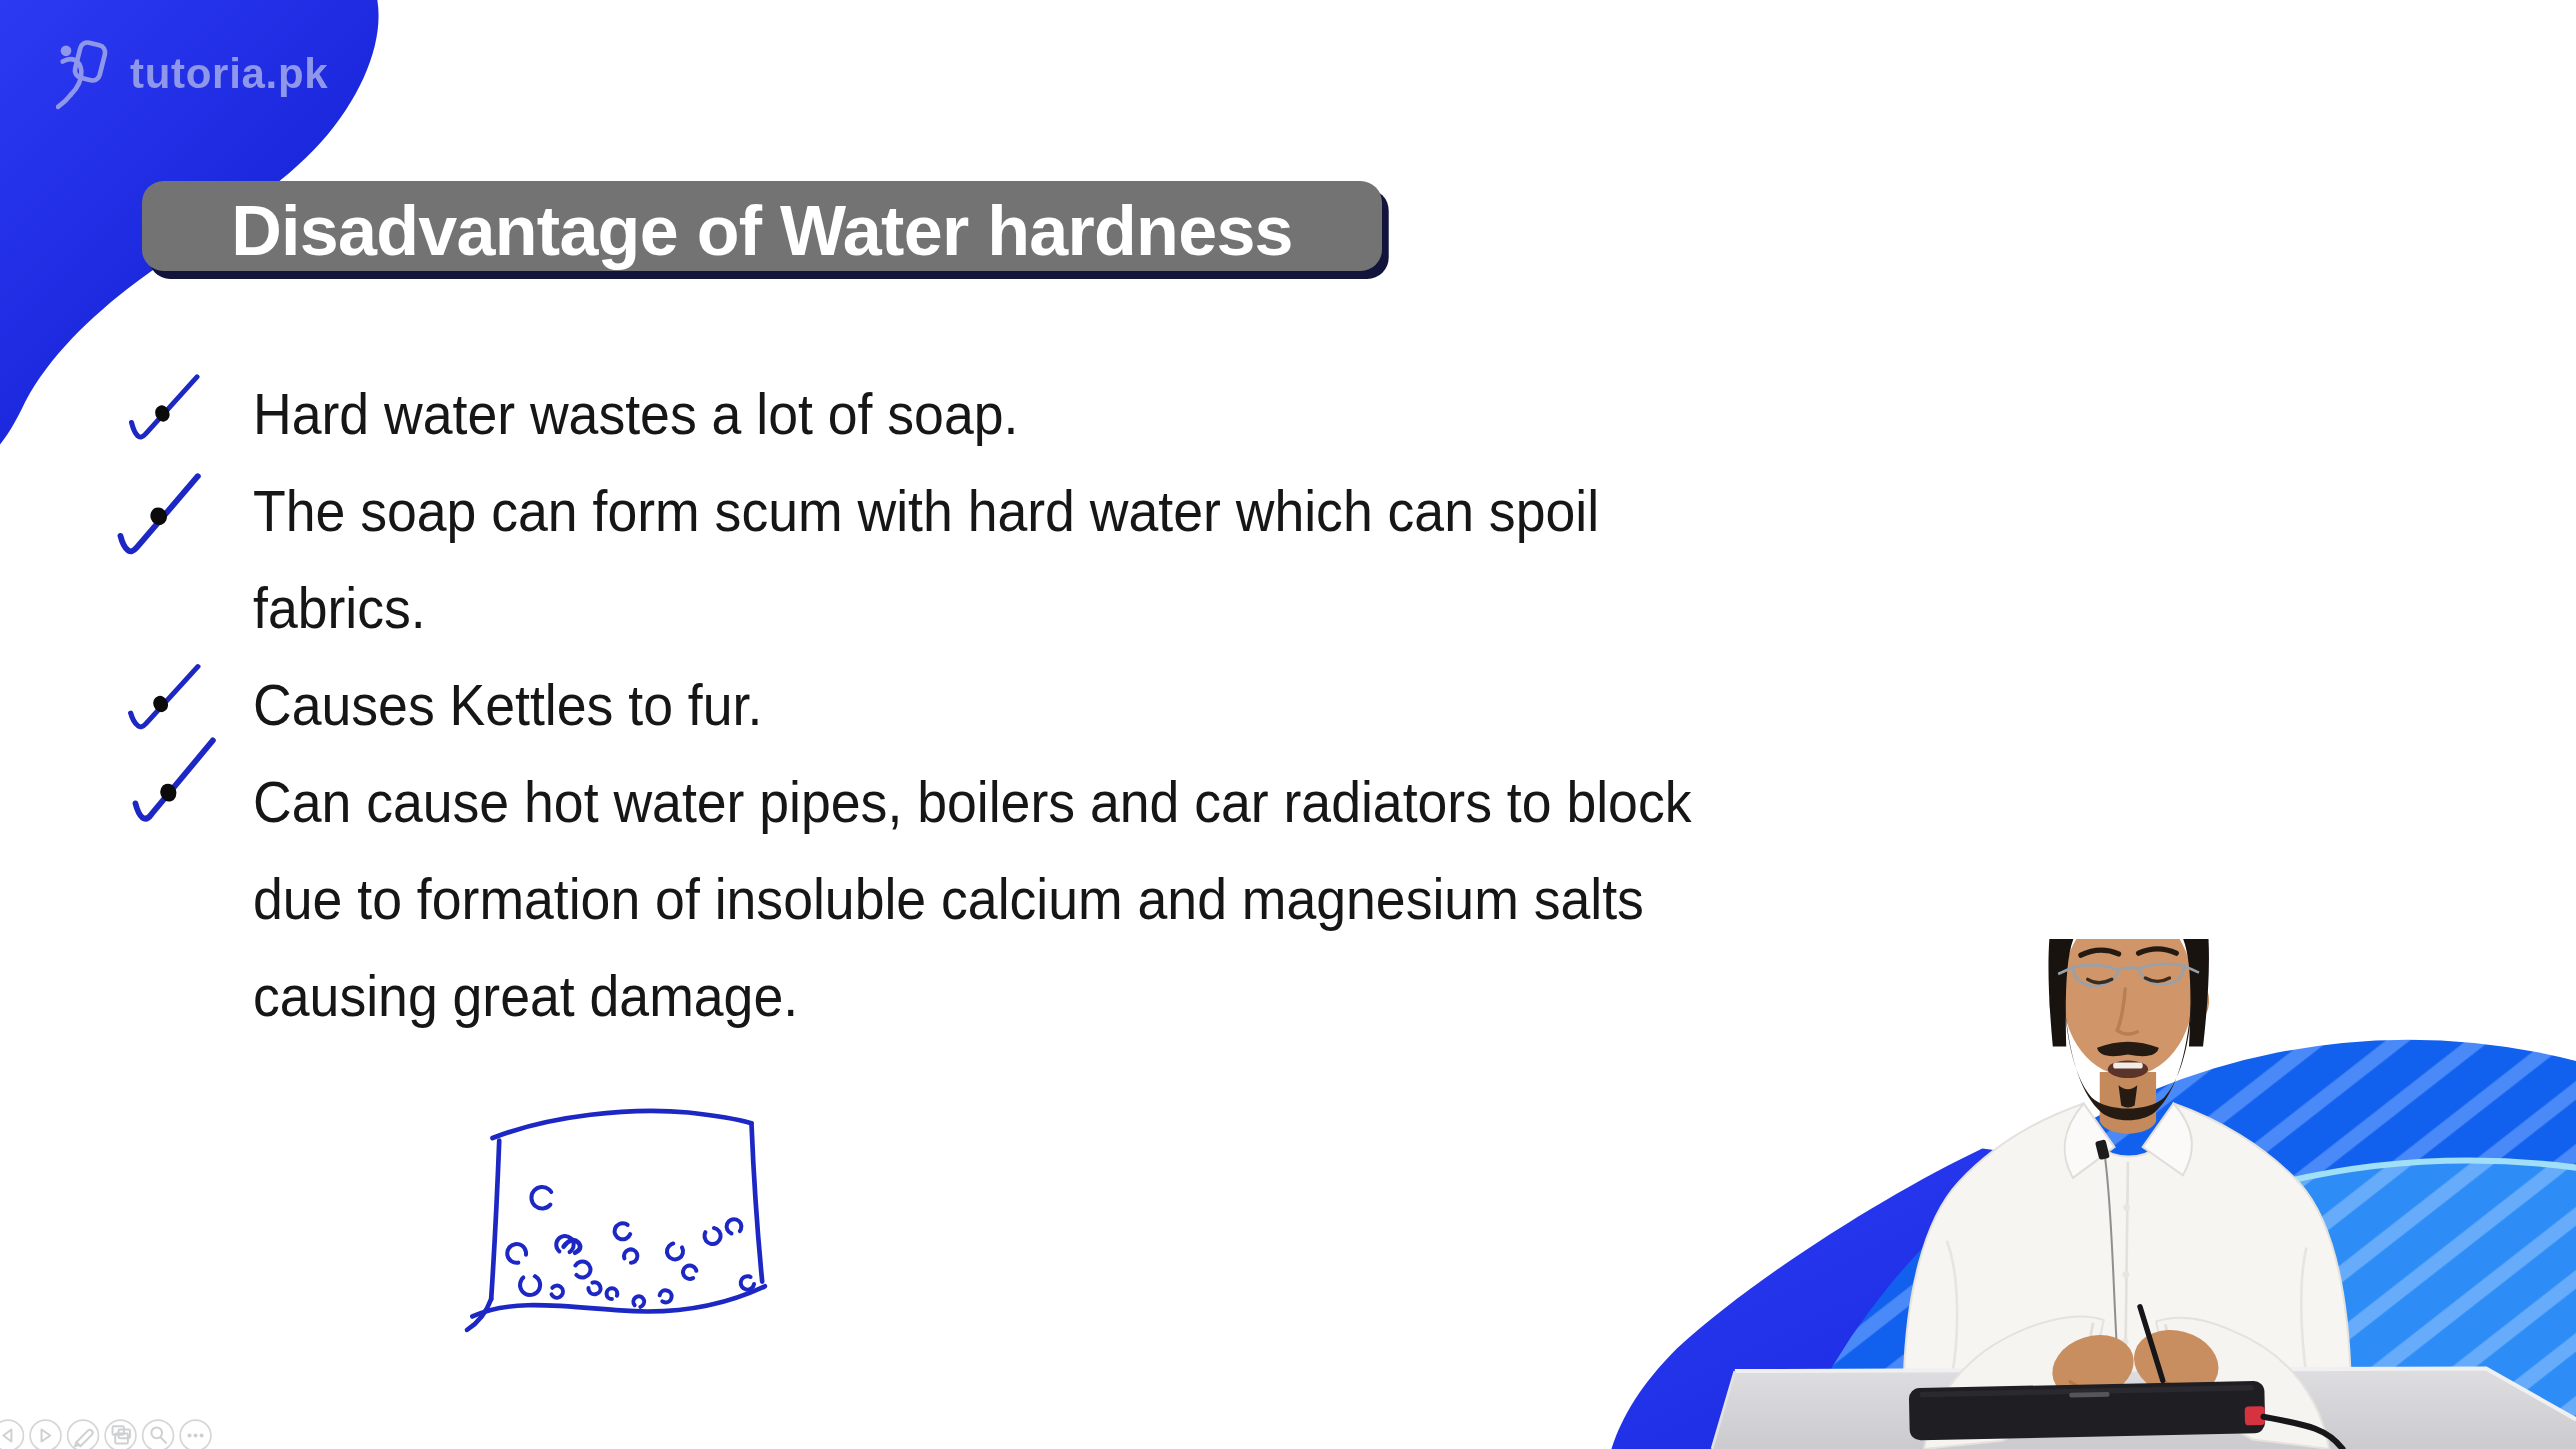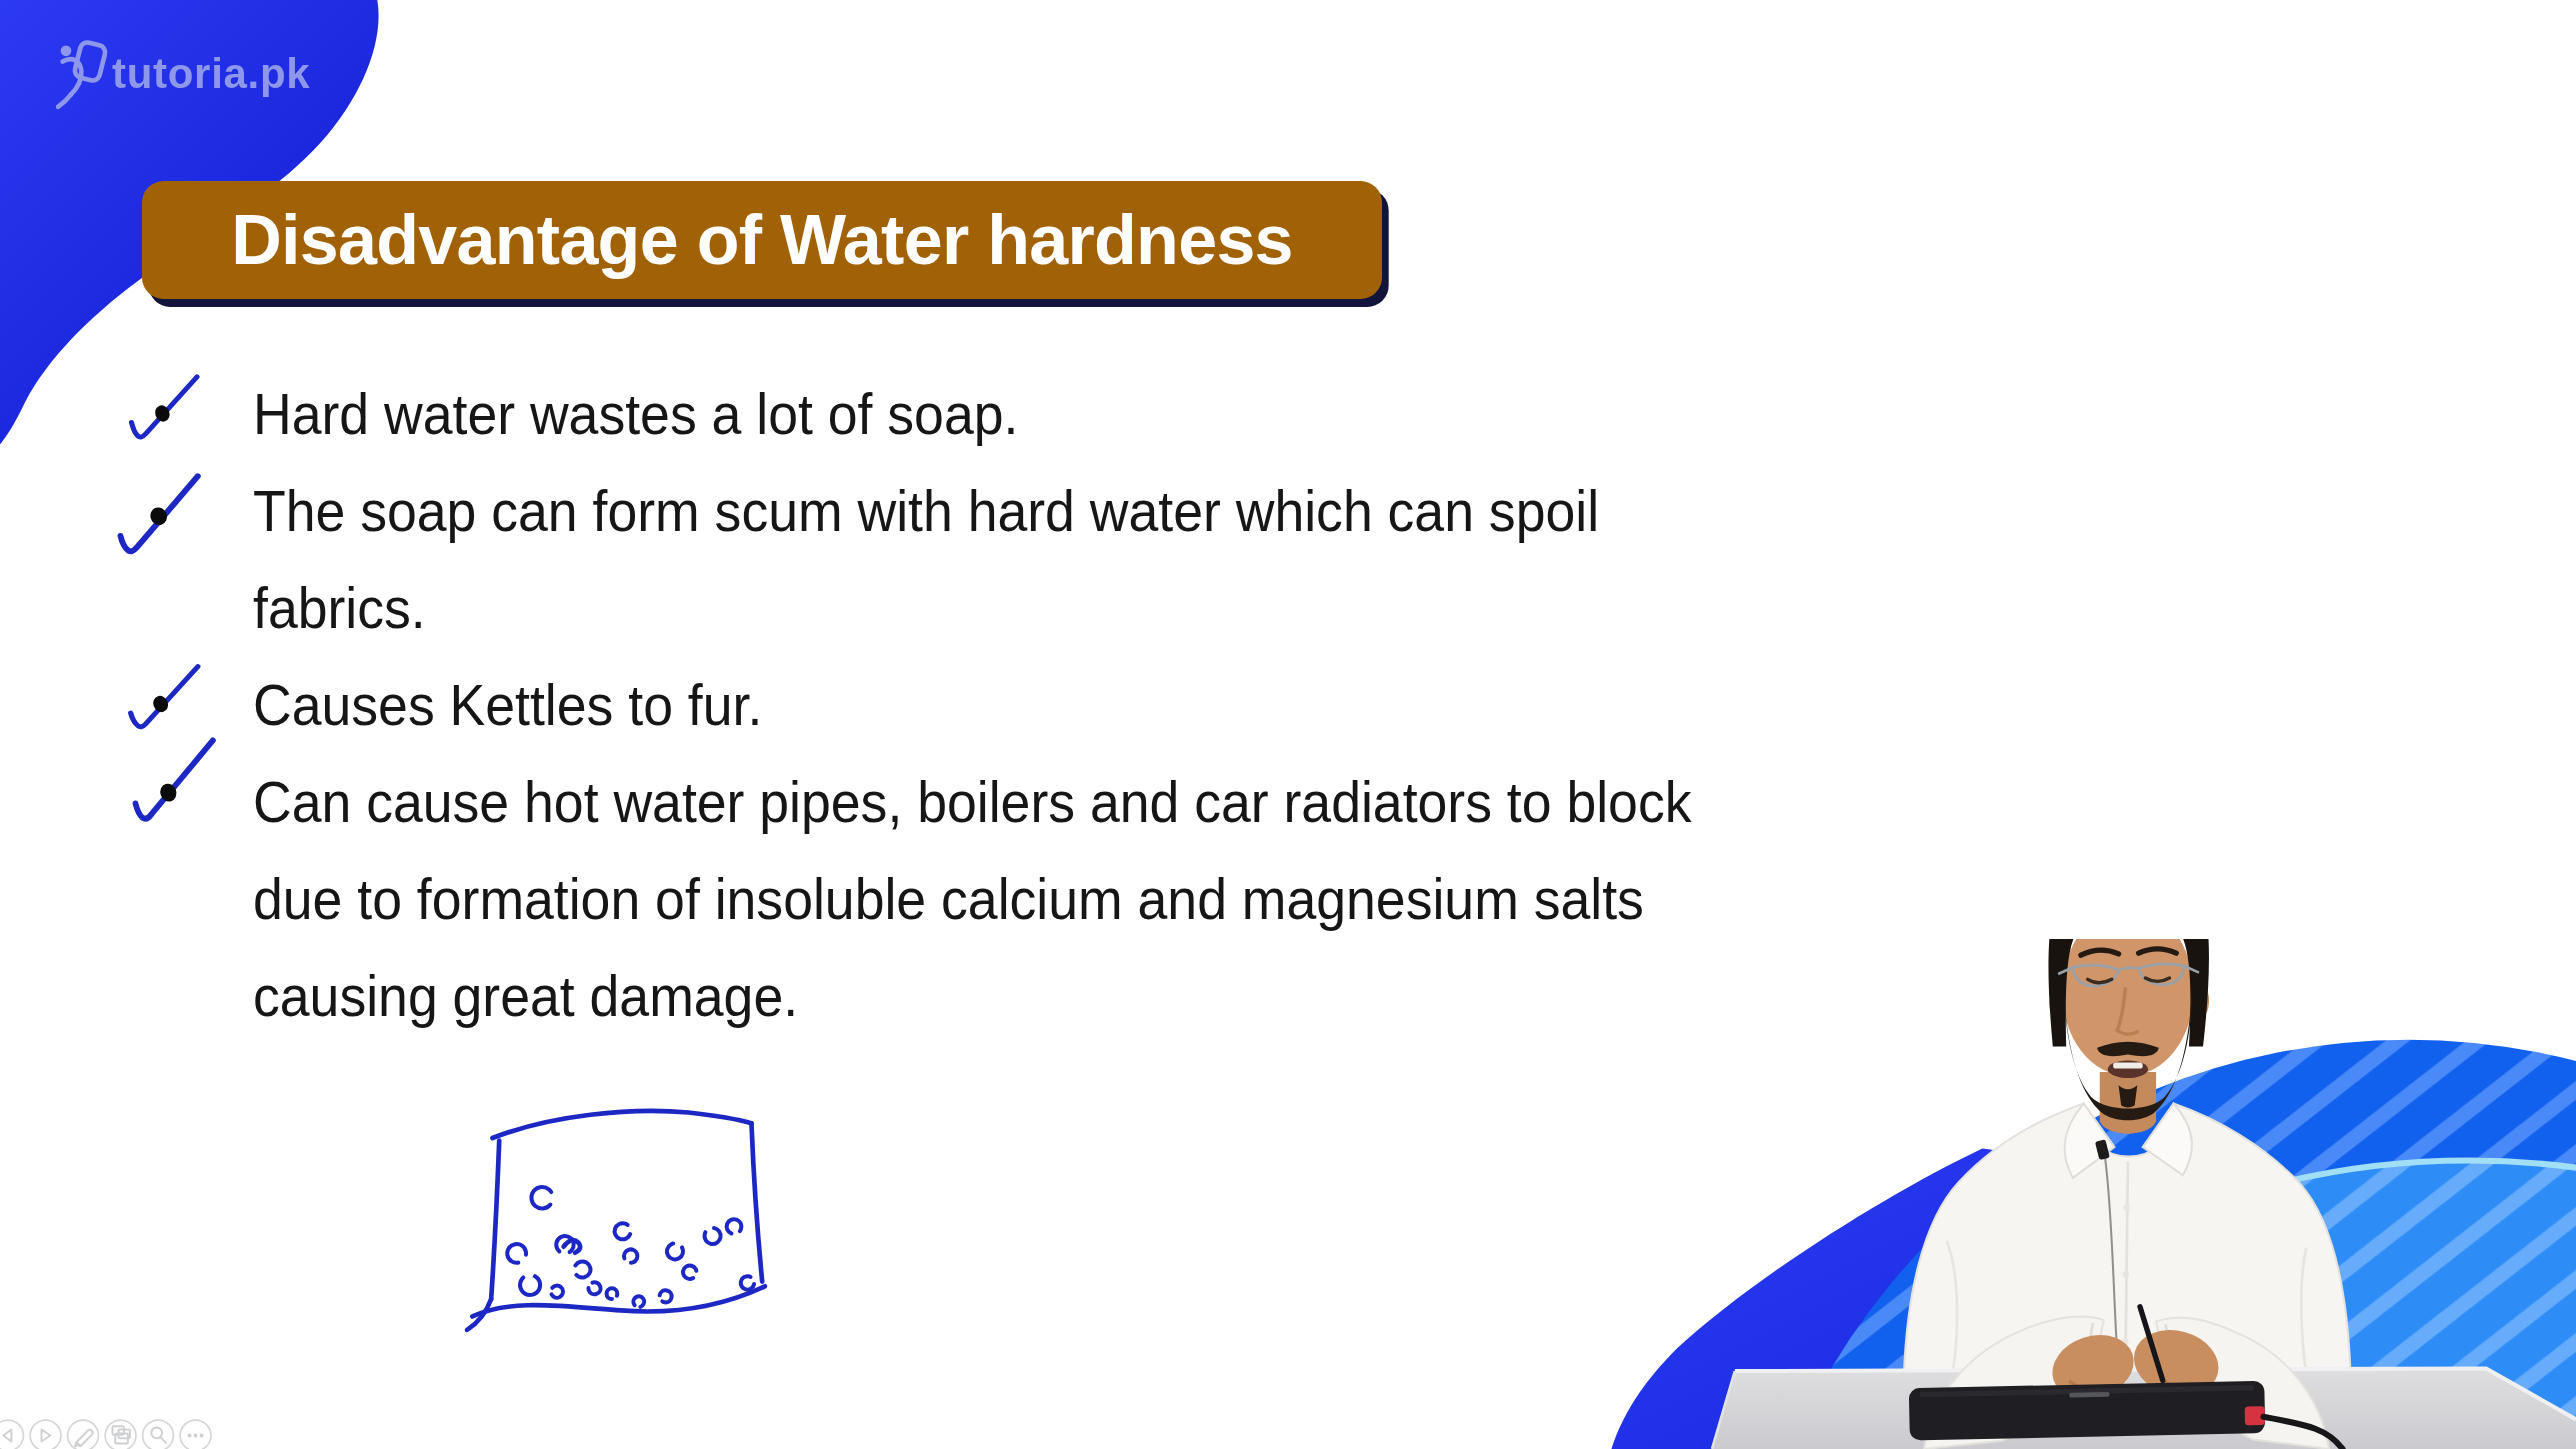--- a/index.html
+++ b/index.html
@@ -1,25 +1,25 @@
 <!DOCTYPE html>
 <html style="font-size:10.7px"><head>
 <meta charset="utf-8">
 <style>
   html,body{margin:0;padding:0;background:#ffffff;}
   .stage{position:relative;width:2576px;height:1449px;background:#ffffff;overflow:hidden;
          font-family:"Liberation Sans",sans-serif;}
   
   .swoosh{position:absolute;left:0;top:0;}
-  .brand{position:absolute;left:56px;top:36px;display:flex;align-items:center;gap:0;}
+  .brand{position:absolute;left:56px;top:36px;display:flex;align-items:center;gap:18px;}
   .brand-text{font-size:42px;font-weight:700;color:#8e97ea;letter-spacing:0.7px;}
   
-  .title-pill{position:absolute;left:142px;top:181px;width:1240px;height:118px;
-              background:#a16207;border-radius:21.5px;box-shadow:6.7px 8px 0 #12143c;
-              display:flex;align-items:center;justify-content:center;}
+  .title-pill{position:absolute;left:142px;top:181px;width:1240px;height:90px;
+              background:#737373;border-radius:21.5px;box-shadow:6.7px 8px 0 #12143c;
+              display:flex;align-items:flex-end;justify-content:center;}
   .title-pill span{color:#ffffff;font-size:70px;font-weight:700;letter-spacing:-0.7px;}
   
   .bullets{position:absolute;left:253px;top:366px;width:1644px;
            font-size:57px;line-height:97px;color:#161616;
            transform:scaleX(.94);transform-origin:left top;}
   .bline{height:97px;white-space:nowrap;}
   .check{position:absolute;}
   .check svg{display:block;width:100%;height:100%;}
   .ck{fill:none;stroke:#1d28c4;stroke-width:6.5;stroke-linecap:round;stroke-linejoin:round;}
   

